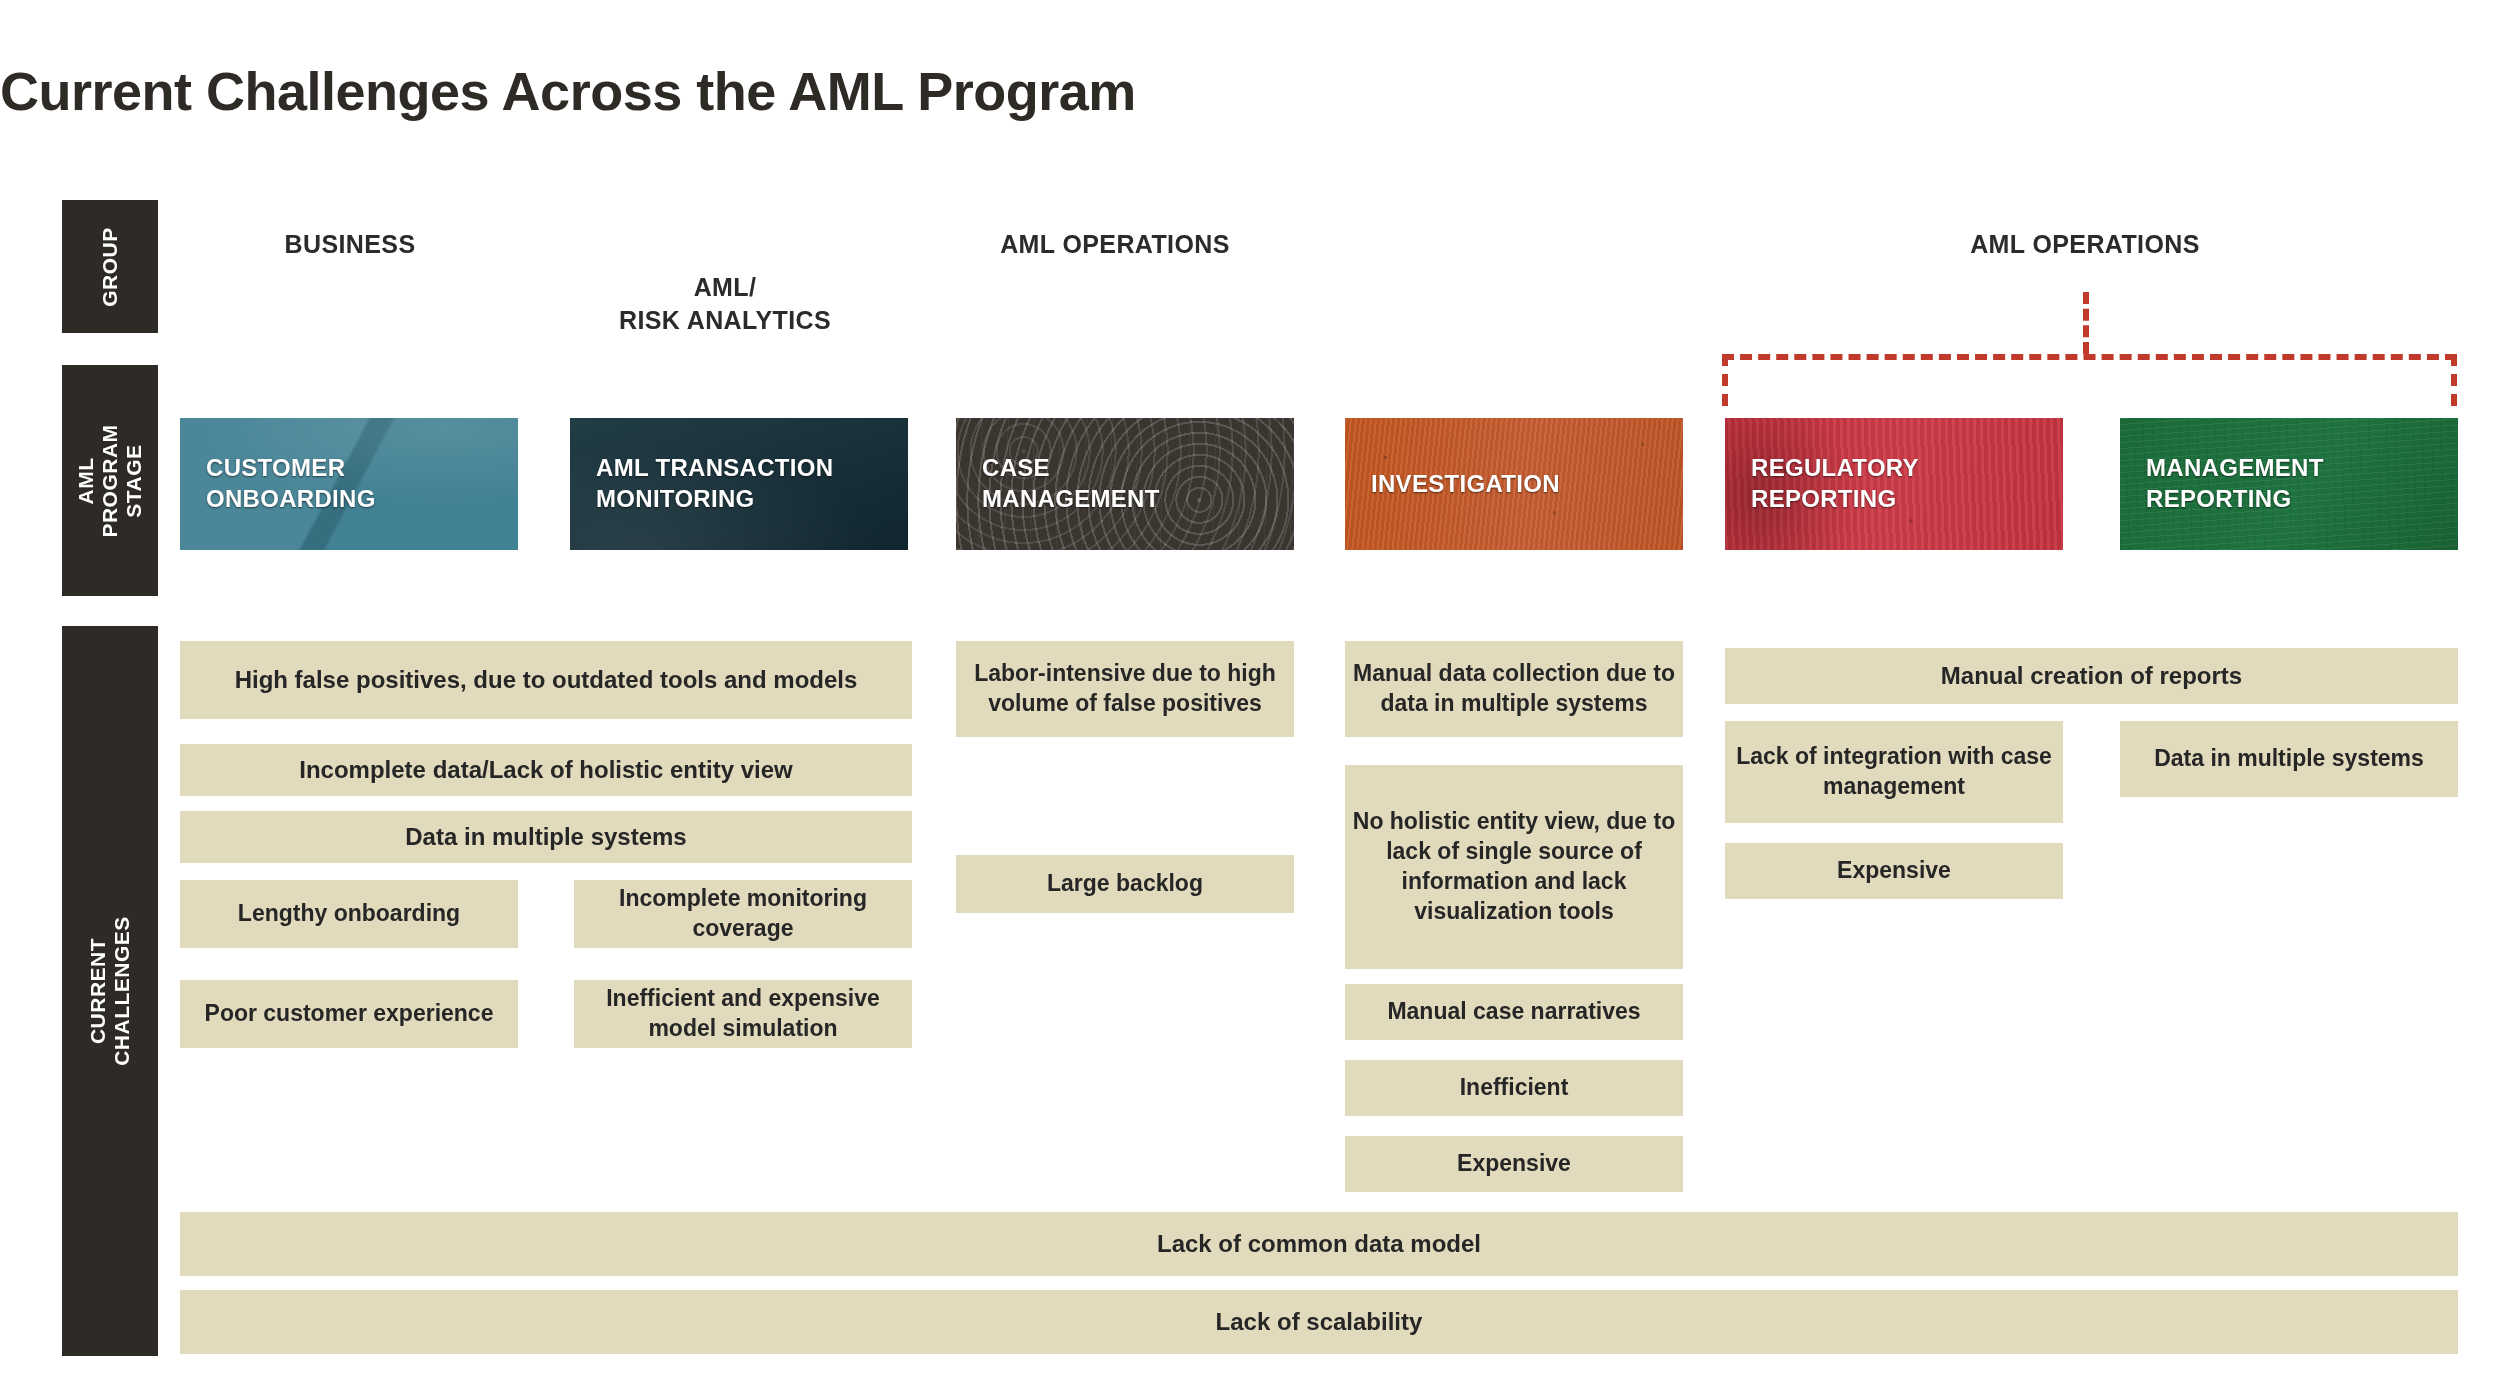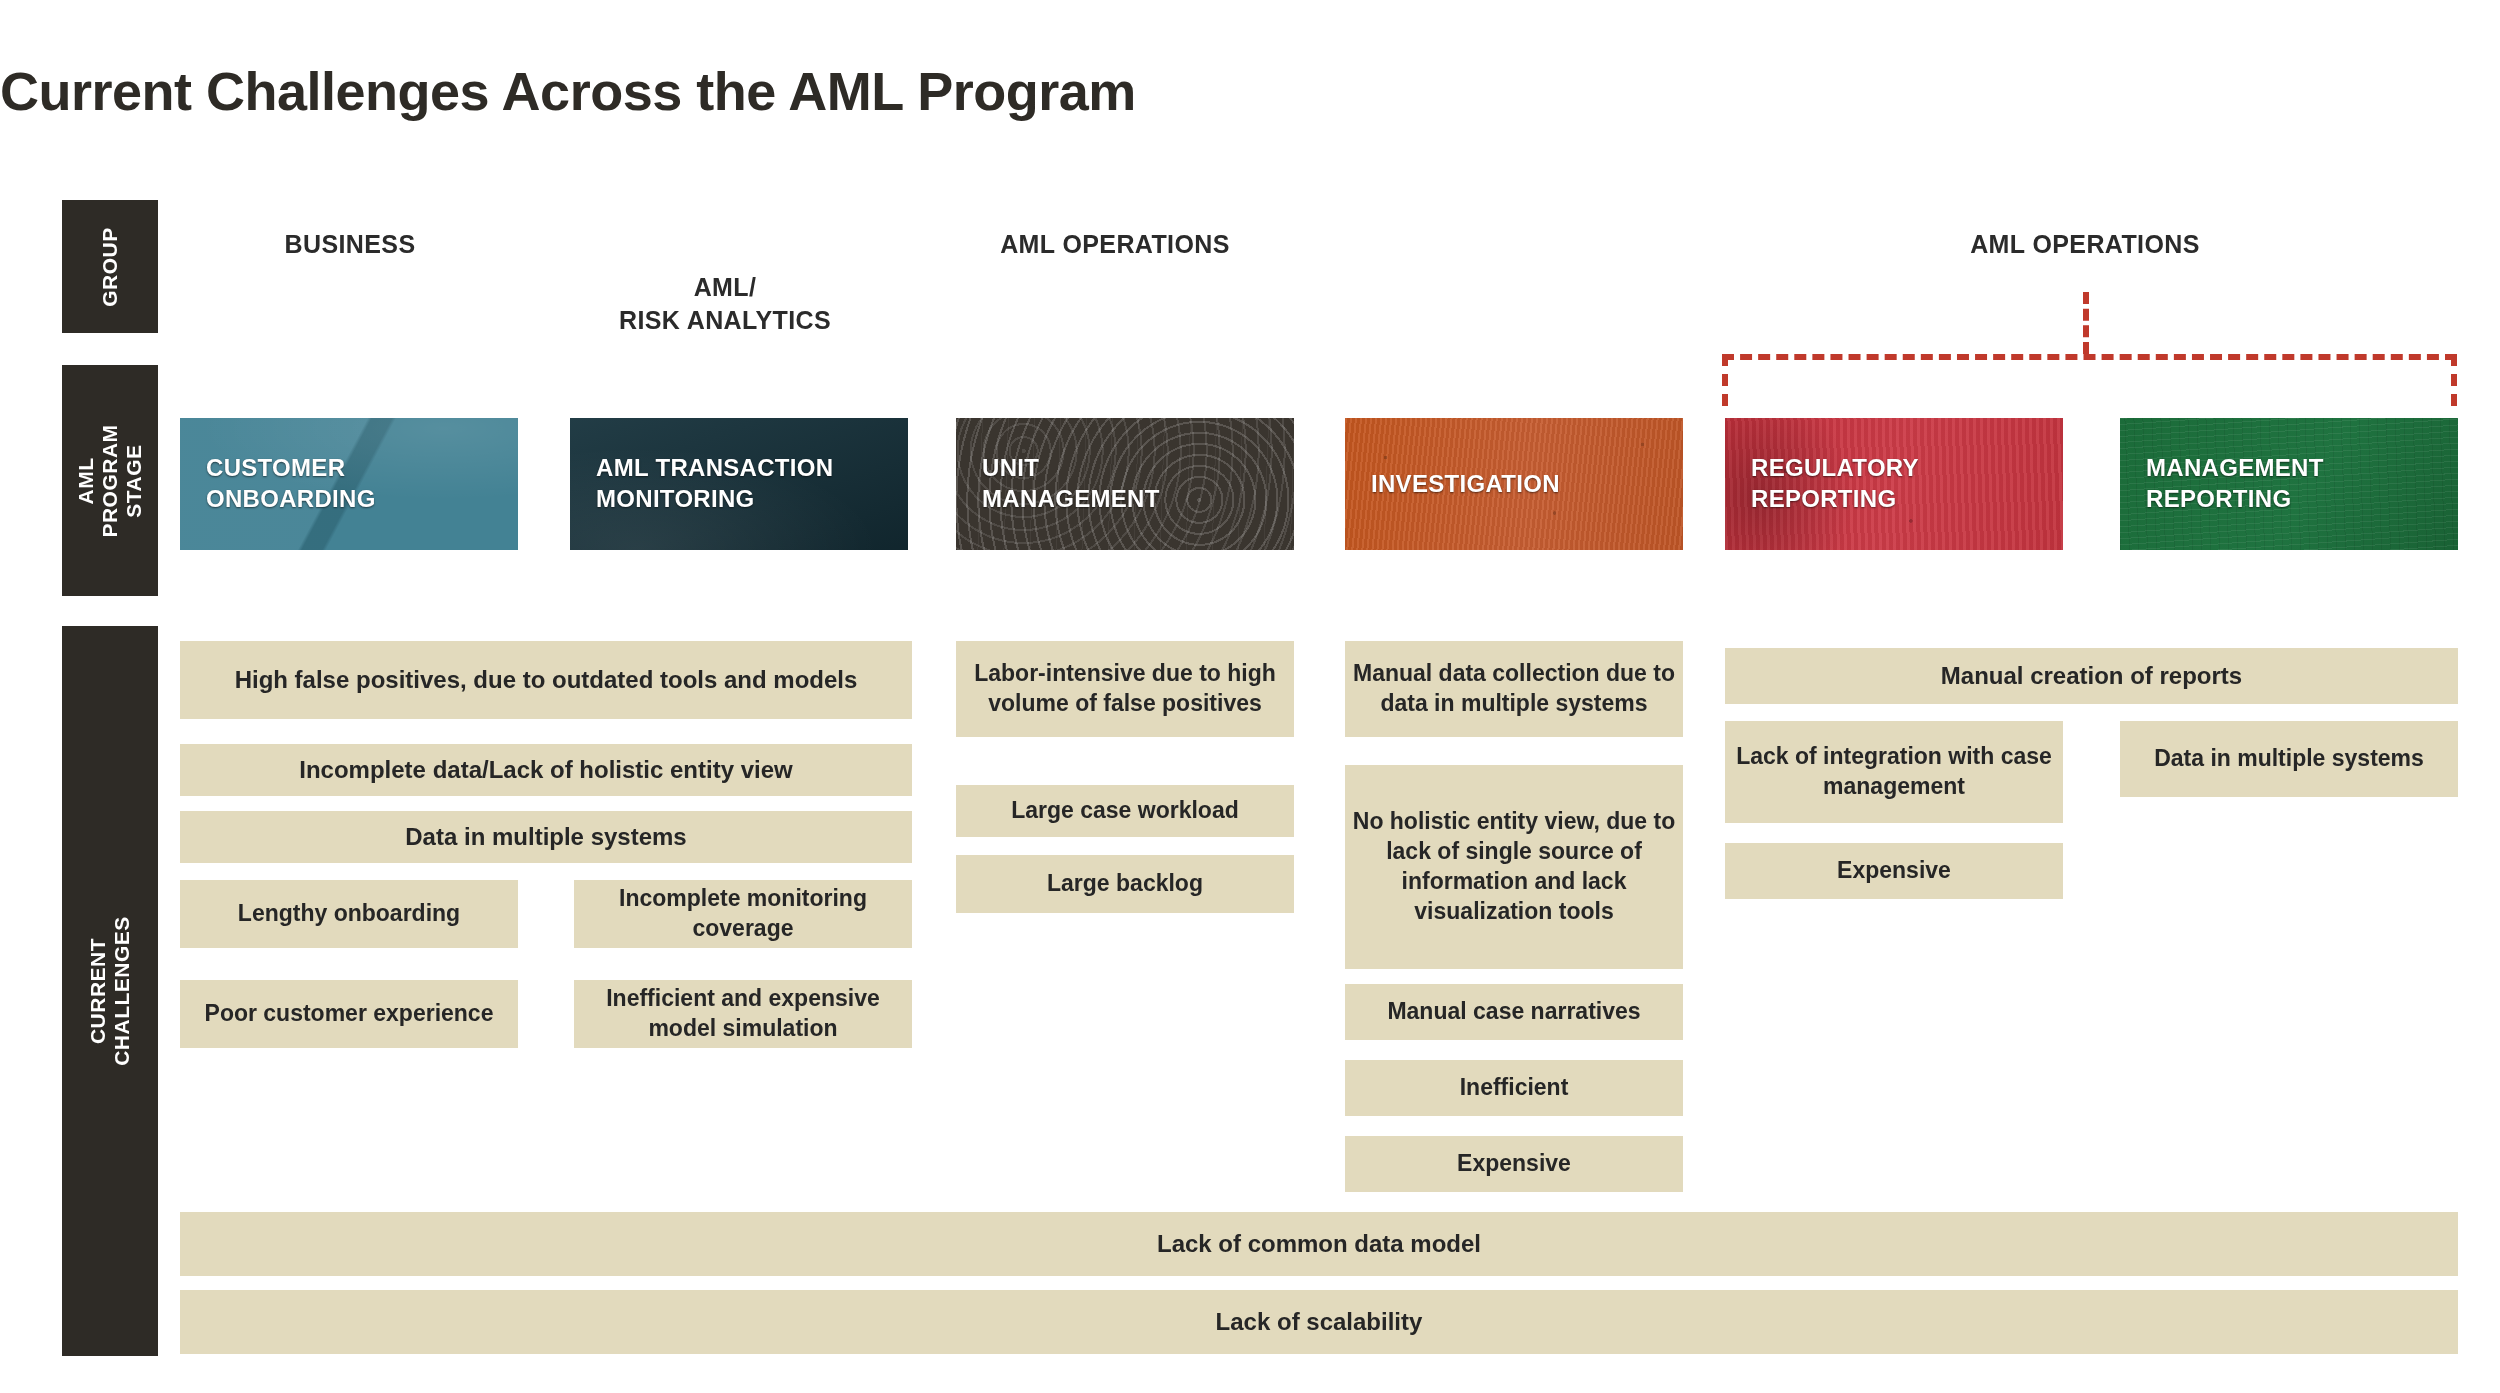--- a/index.html
+++ b/index.html
@@ -204,21 +204,21 @@
     <div class="stage-label">CUSTOMER
 ONBOARDING</div>
   </div>
   <div class="stage" style="left:570px; width:338px;">
     <div class="tex tex-monitoring"></div>
     <div class="stage-label">AML TRANSACTION
 MONITORING</div>
   </div>
   <div class="stage" style="left:956px; width:338px;">
     <div class="tex tex-casemgmt"></div>
-    <div class="stage-label">UNIT
+    <div class="stage-label">CASE
 MANAGEMENT</div>
   </div>
   <div class="stage" style="left:1345px; width:338px;">
     <div class="tex tex-investigation"></div>
     <div class="stage-label">INVESTIGATION</div>
   </div>
   <div class="stage" style="left:1725px; width:338px;">
     <div class="tex tex-regreporting"></div>
     <div class="stage-label">REGULATORY
 REPORTING</div>
@@ -233,21 +233,20 @@
   <div class="chal wide" style="left:180px; top:744px; width:732px; height:52px;">Incomplete data/Lack of holistic entity view</div>
   <div class="chal wide" style="left:180px; top:811px; width:732px; height:52px;">Data in multiple systems</div>
 
   <div class="chal" style="left:180px; top:880px; width:338px; height:68px;">Lengthy onboarding</div>
   <div class="chal" style="left:180px; top:980px; width:338px; height:68px;">Poor customer experience</div>
 
   <div class="chal" style="left:574px; top:880px; width:338px; height:68px;">Incomplete monitoring coverage</div>
   <div class="chal" style="left:574px; top:980px; width:338px; height:68px;">Inefficient and expensive model simulation</div>
 
   <div class="chal" style="left:956px; top:641px; width:338px; height:96px;">Labor-intensive due to high volume of false positives</div>
-  <div class="chal" style="left:956px; top:785px; width:338px; height:52px;">Large case workload</div>
   <div class="chal" style="left:956px; top:855px; width:338px; height:58px;">Large backlog</div>
 
   <div class="chal" style="left:1345px; top:641px; width:338px; height:96px;">Manual data collection due to data in multiple systems</div>
   <div class="chal" style="left:1345px; top:765px; width:338px; height:204px;">No holistic entity view, due to lack of single source of information and lack visualization tools</div>
   <div class="chal" style="left:1345px; top:984px; width:338px; height:56px;">Manual case narratives</div>
   <div class="chal" style="left:1345px; top:1060px; width:338px; height:56px;">Inefficient</div>
   <div class="chal" style="left:1345px; top:1136px; width:338px; height:56px;">Expensive</div>
 
   <div class="chal wide" style="left:1725px; top:648px; width:733px; height:56px;">Manual creation of reports</div>
 

